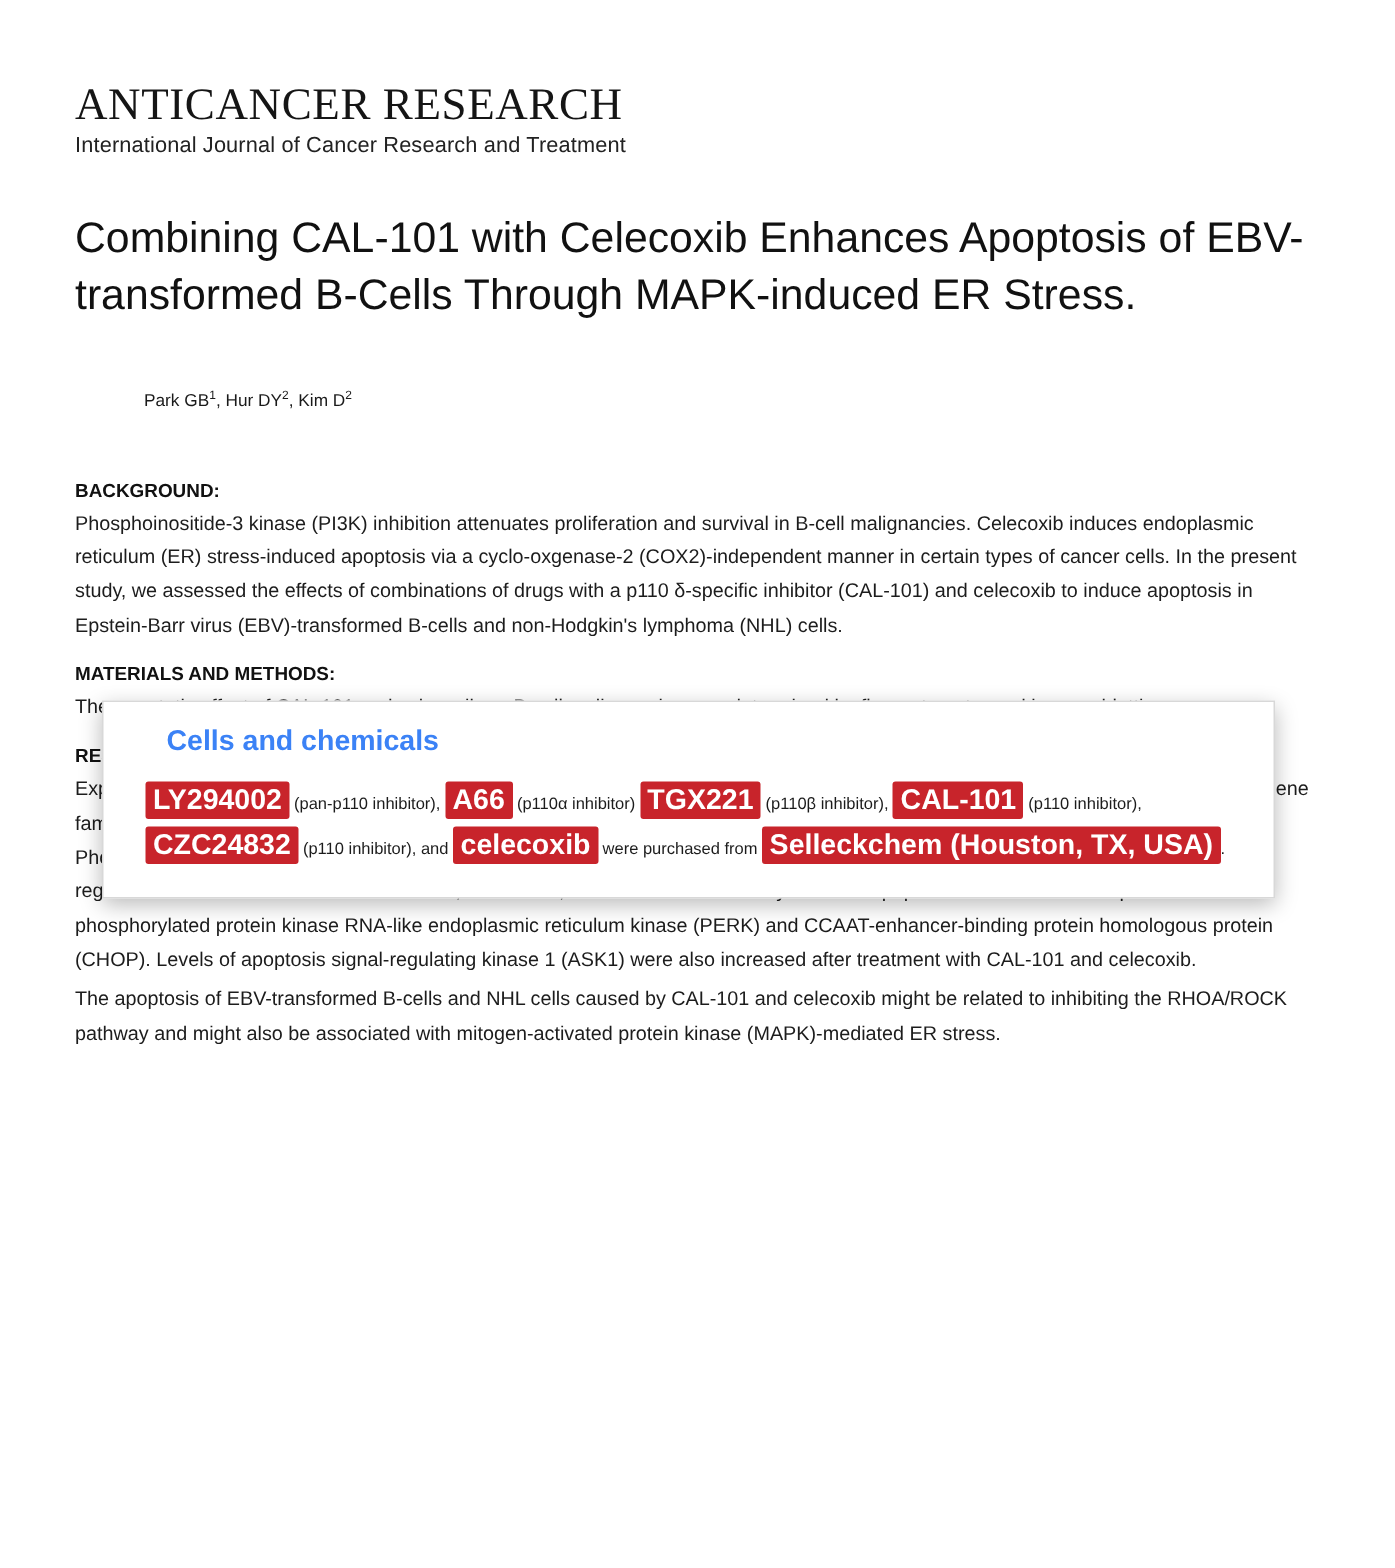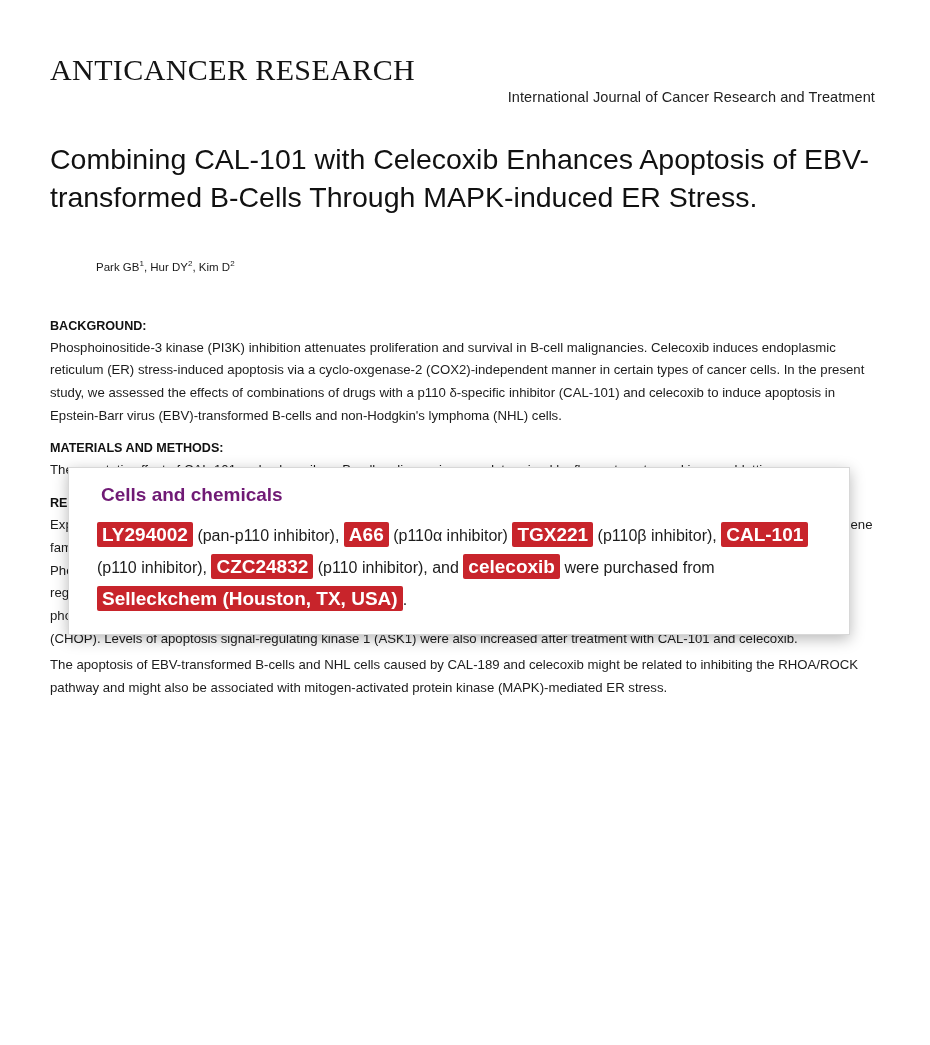--- a/index.html
+++ b/index.html
@@ -39,21 +39,20 @@
     color: #151515;
     line-height: 1.0;
     white-space: nowrap;
   }
   .masthead-sub {
     font-family: "Liberation Sans", sans-serif;
     font-size: 14.5px;
     color: #222;
     margin-top: 4px;
     letter-spacing: 0.1px;
-    text-align: right;
   }
 
   
   .article-title {
     font-family: "Liberation Sans", sans-serif;
     font-weight: normal;
     font-size: 28.5px;
     line-height: 1.33;
     color: #111;
     margin: 0 0 42px 0;
@@ -101,40 +100,40 @@
     width: 782px;
     background: #ffffff;
     border: 1px solid #d8d8d8;
     box-shadow: 0 4px 14px rgba(0,0,0,0.28);
     padding: 14px 18px 18px 28px;
     box-sizing: border-box;
   }
   .popup-title {
     font-size: 19px;
     font-weight: bold;
-    color: #701a75;
-    margin: 2px 0 14px 4px;
+    color: #3b82f6;
+    margin: 2px 0 14px 14px;
   }
   .popup-body {
     font-size: 14.5px;
     line-height: 2.0;
     color: #1c1c1c;
   }
   .hl {
     background: #c8242b;
     color: #ffffff;
     font-weight: bold;
     padding: 2px 5px;
     border-radius: 2px;
     font-size: 19px;
     line-height: 1.45;
     white-space: nowrap;
   }
   .plain {
-    font-size: 16px;
+    font-size: 11px;
   }
 </style>
 </head>
 <body>
 
 <div class="page">
   <div class="content">
 
     <div class="masthead">
       <div class="masthead-title">ANTICANCER RESEARCH</div>
@@ -157,21 +156,21 @@
       <div class="sub-heading">MATERIALS AND METHODS:</div>
       <p class="body-text">The apoptotic effect of CAL-101 and celecoxib on B-cell malignancies was determined by flow cytometry and immunoblotting.</p>
     </div>
 
     <div>
       <div class="sub-heading">RESULTS:</div>
       <p class="body-text">Exposure to CAL-101 and celecoxib significantly increased apoptosis, which was accompanied by the inactivation of AKT, Ras homolog gene family, member A (RHOA), Rho-associated coiled-coil containing protein kinase 1 (ROCK1), and ROCK2 as well as up-regulation of Phosphatase and tensin homolog (PTEN). Co-treatment with CAL-101 and celecoxib triggered the ER stress response and the down-regulation of BCL2 and BCL-XL. SB203580, SP600125, and salubrinal effectively inhibited apoptosis and attenuated expression of phosphorylated protein kinase RNA-like endoplasmic reticulum kinase (PERK) and CCAAT-enhancer-binding protein homologous protein (CHOP). Levels of apoptosis signal-regulating kinase 1 (ASK1) were also increased after treatment with CAL-101 and celecoxib.</p>
     </div>
 
     <div>
-      <p class="body-text">The apoptosis of EBV-transformed B-cells and NHL cells caused by CAL-189 and celecoxib might be related to inhibiting the RHOA/ROCK pathway and might also be associated with mitogen-activated protein kinase (MAPK)-mediated ER stress.</p>
+      <p class="body-text">The apoptosis of EBV-transformed B-cells and NHL cells caused by CAL-101 and celecoxib might be related to inhibiting the RHOA/ROCK pathway and might also be associated with mitogen-activated protein kinase (MAPK)-mediated ER stress.</p>
     </div>
 
   </div>
 
   <div class="popup">
     <div class="popup-title">Cells and chemicals</div>
     <div class="popup-body"><span class="hl" style="background: rgb(200, 36, 43);">LY294002</span><span class="plain"> (pan-p110 inhibitor), </span><span class="hl" style="background: rgb(200, 36, 43);">A66</span><span class="plain"> (p110α inhibitor) </span><span class="hl" style="background: rgb(200, 36, 43);">TGX221</span><span class="plain"> (p110β inhibitor), </span><span class="hl" style="background: rgb(200, 36, 43);">CAL-101</span><span class="plain"> (p110 inhibitor), </span><span class="hl" style="background: rgb(200, 36, 43);">CZC24832</span><span class="plain"> (p110 inhibitor), and </span><span class="hl" style="background: rgb(200, 36, 43);">celecoxib</span><span class="plain"> were purchased from </span><span class="hl" style="background: rgb(200, 36, 43);">Selleckchem (Houston, TX, USA)</span><span class="plain">.</span></div>
   </div>
 </div>
 

